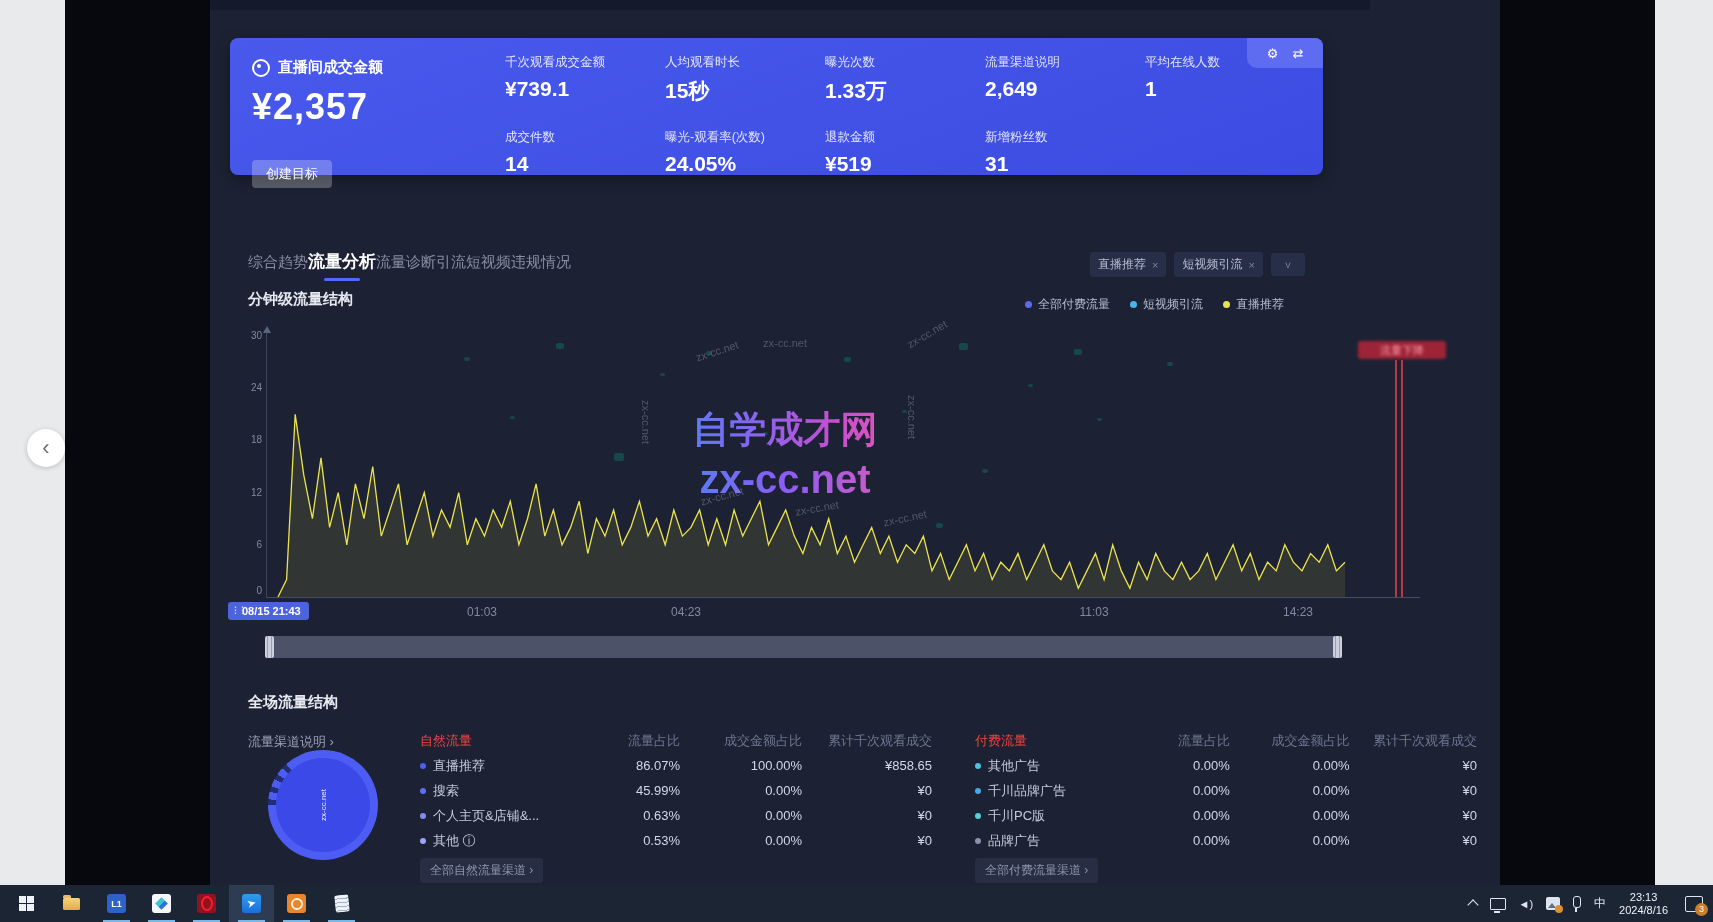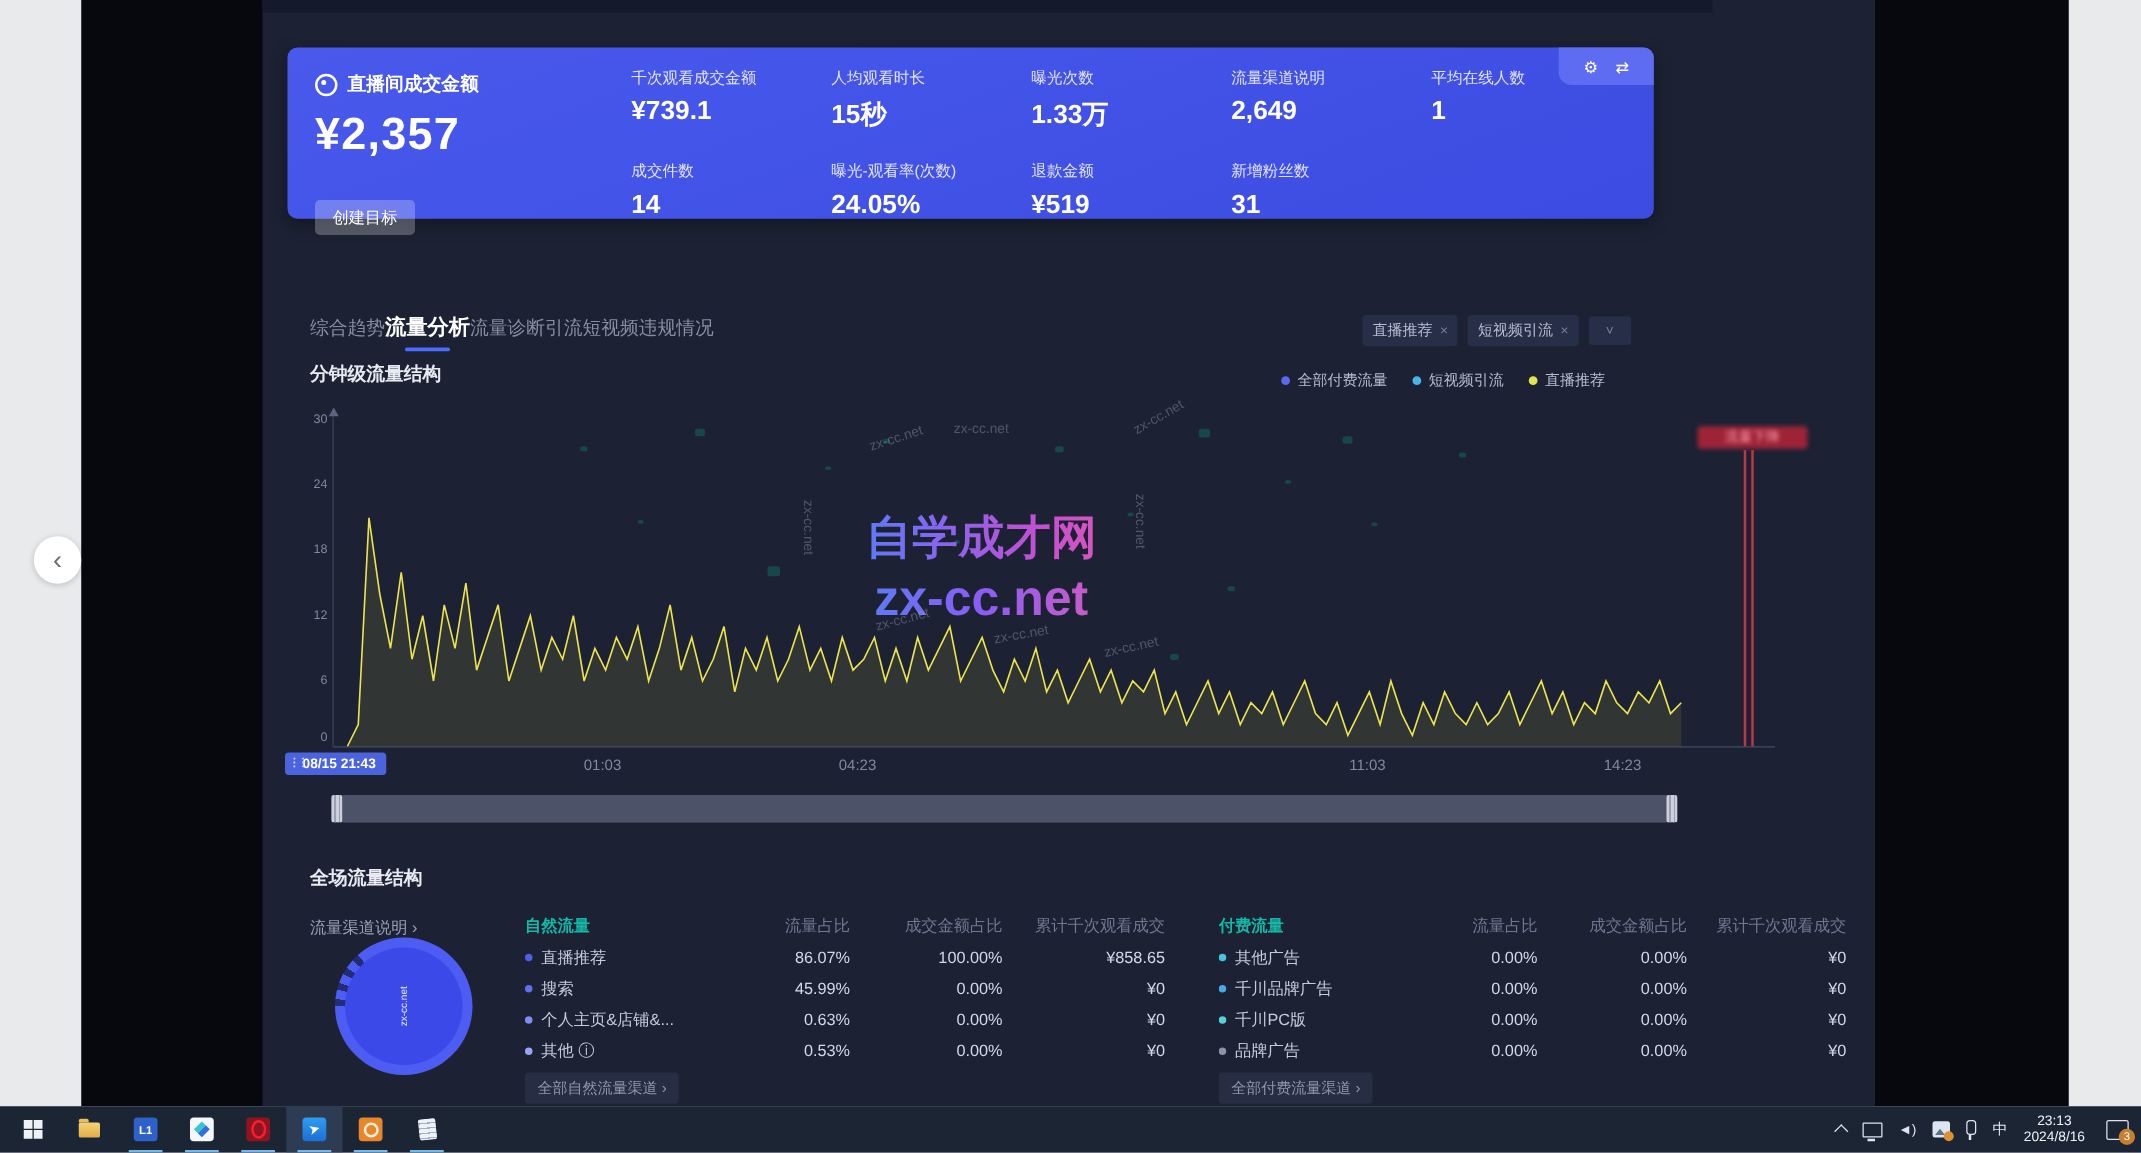--- a/index.html
+++ b/index.html
@@ -51,21 +51,21 @@
   
   .chan-link{position:absolute;left:38px;top:733px;font-size:13px;color:#9aa0b6;cursor:pointer;}
   .donut{position:absolute;left:58px;top:750px;width:110px;height:110px;border-radius:50%;background:conic-gradient(from -30deg,#4d5cf2 0 300deg,#222e74 300deg 306deg,#4d5cf2 306deg 314deg,#222e74 314deg 320deg,#4d5cf2 320deg 328deg,#222e74 328deg 334deg,#4d5cf2 334deg 342deg,#222e74 342deg 348deg,#4d5cf2 348deg 360deg);}
   .donut .inner{position:absolute;left:8px;top:8px;width:94px;height:94px;border-radius:50%;background:#3b49e8;}
   .donut .ctext{position:absolute;left:50%;top:50%;transform:translate(-50%,-50%) rotate(-90deg);font-size:8px;color:rgba(255,255,255,.9);white-space:nowrap;}
   .tbl{position:absolute;top:728px;font-size:13px;}
   .trow{display:flex;align-items:center;height:25px;}
   .tname{display:flex;align-items:center;gap:7px;color:#c6cbdc;overflow:hidden;white-space:nowrap;}
   .rdot{width:6px;height:6px;border-radius:50%;flex:none;}
   .thead{color:#6f7792;font-size:13px;}
-  .thead .tname{color:#14b8a6;font-weight:bold;}
+  .thead .tname{color:#ef4444;font-weight:normal;}
   .c1{width:150px;}.c2{width:110px;text-align:right;}.c3{width:122px;text-align:right;}.c4{width:130px;text-align:right;}
   .tval{color:#d3d8e8;}
   .more-link{position:absolute;top:858px;background:#272d42;color:#8e96ae;font-size:12px;padding:4px 10px;border-radius:3px;cursor:pointer;}
   
   .wm-center{position:absolute;left:430px;top:405px;width:290px;text-align:center;pointer-events:none;}
   .wm1{font-size:37px;font-weight:bold;background:linear-gradient(90deg,#3f8df0,#7b6af5,#c44fd0,#ef5da8);-webkit-background-clip:text;background-clip:text;color:transparent;}
   .wm2{font-size:40px;font-weight:bold;background:linear-gradient(90deg,#3f8df0,#8b5cf6,#ef5da8);-webkit-background-clip:text;background-clip:text;color:transparent;margin-top:2px;}
   .wms{position:absolute;font-size:11px;color:rgba(160,166,182,.4);pointer-events:none;white-space:nowrap;}
   
   .prev-btn{position:absolute;left:27px;top:429px;width:38px;height:38px;border-radius:50%;background:#fff;box-shadow:0 1px 5px rgba(0,0,0,.2);display:flex;align-items:center;justify-content:center;color:#6a6f78;font-size:22px;cursor:pointer;}

